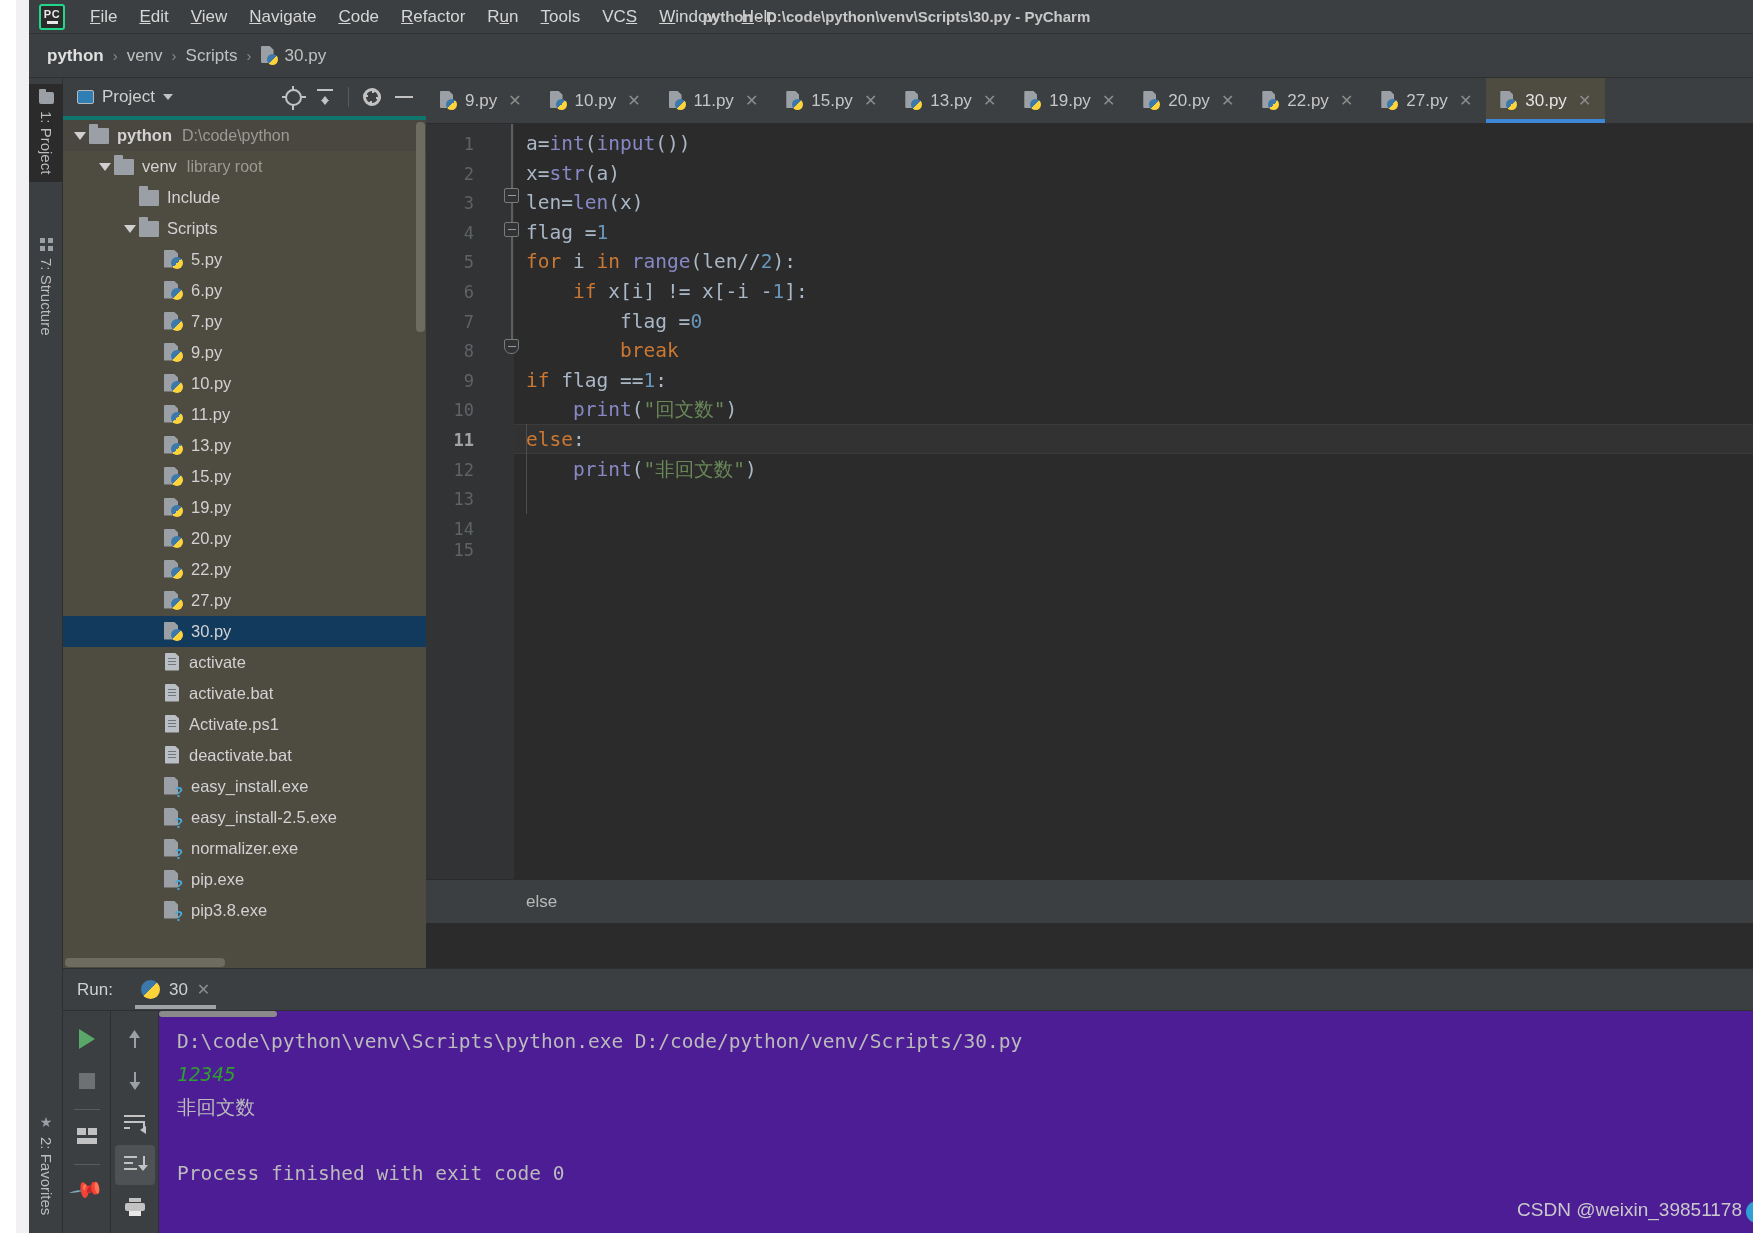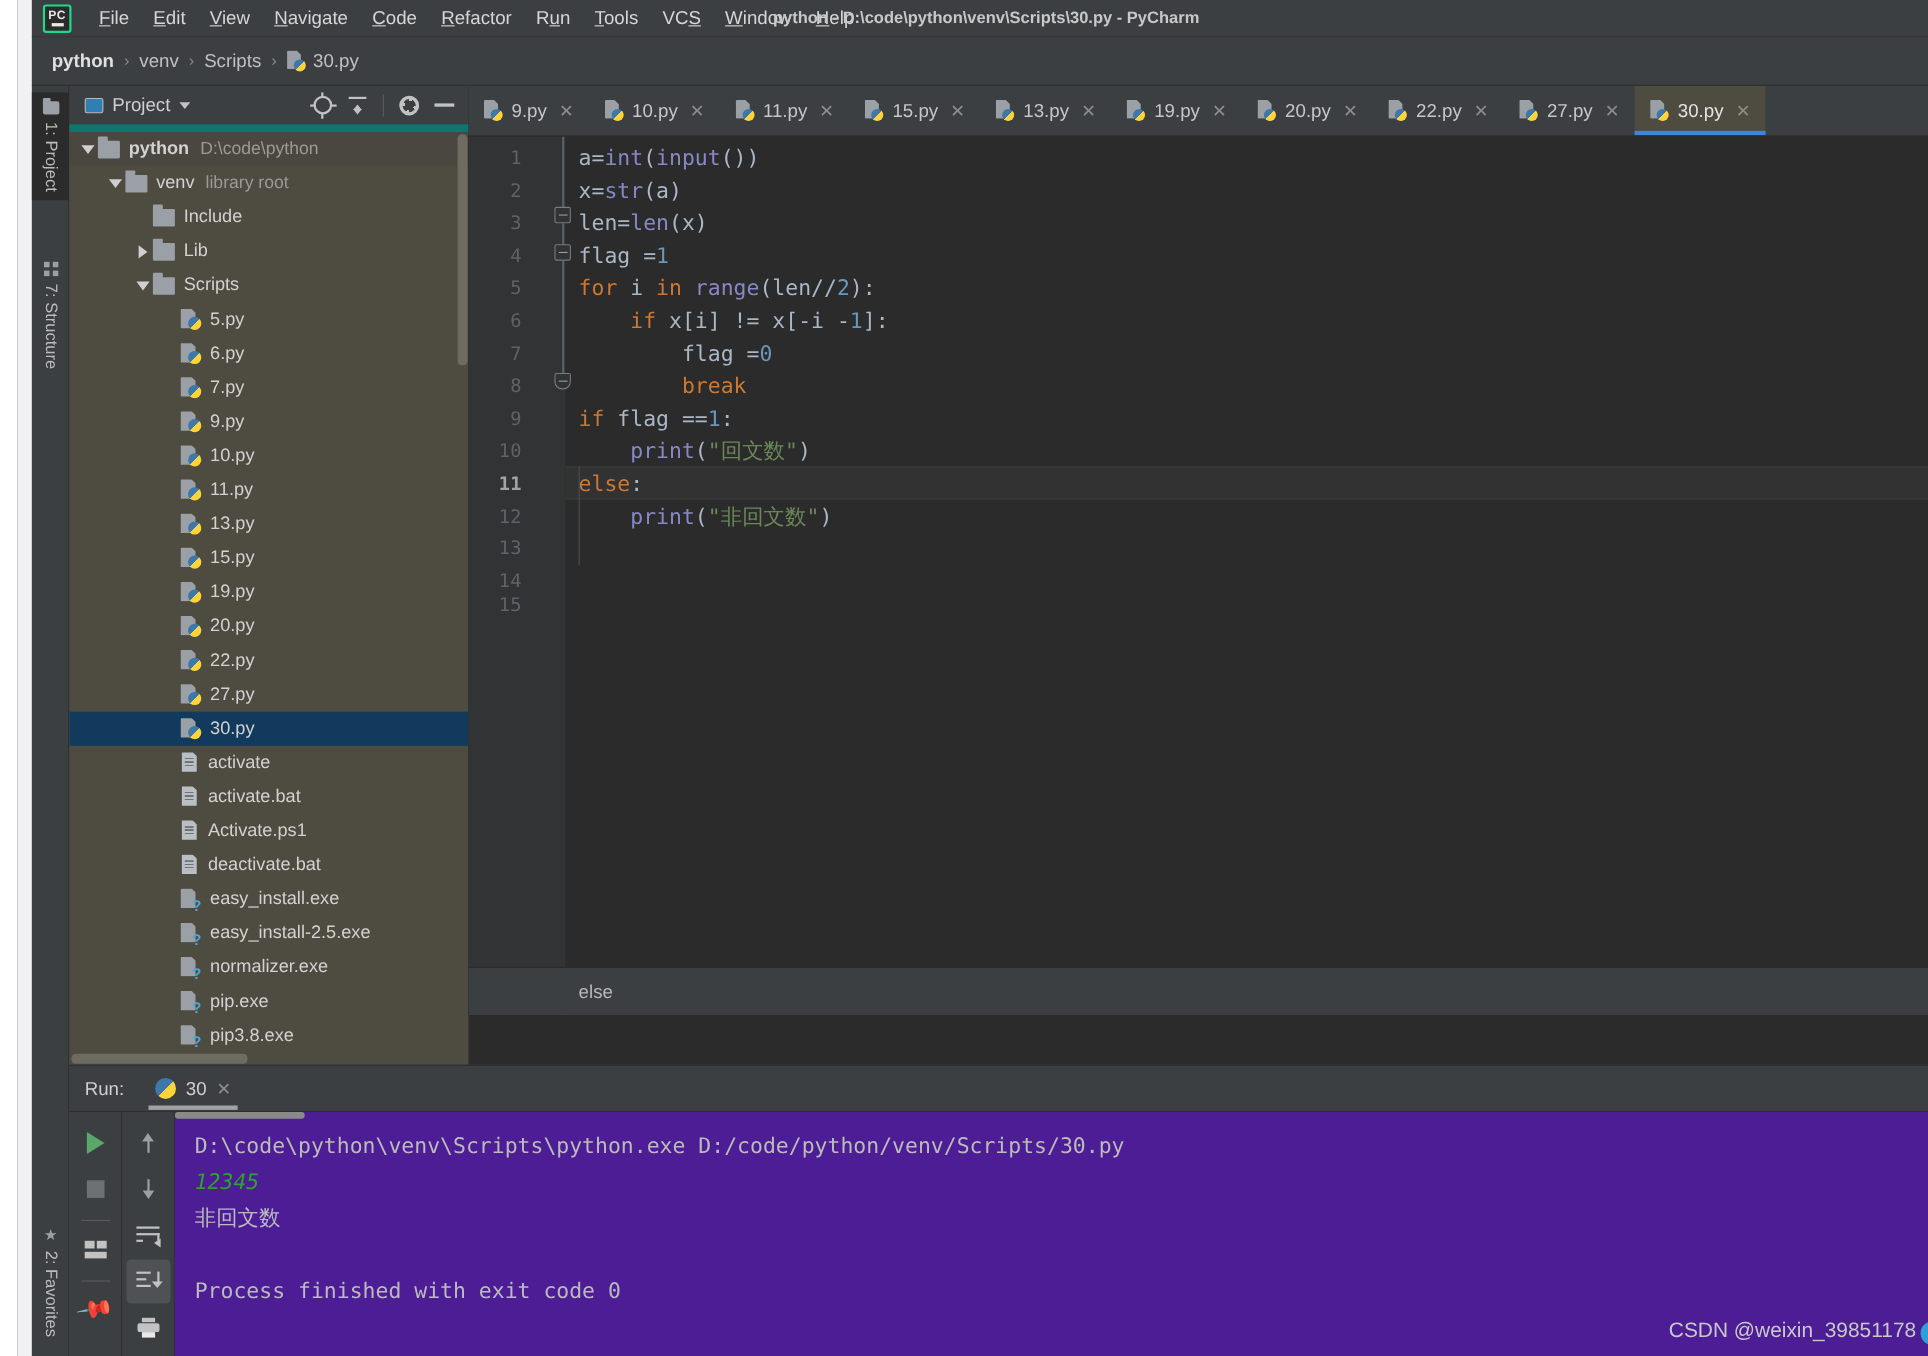--- a/index.html
+++ b/index.html
@@ -92,21 +92,21 @@
   }
   .ico-star{ color:#9aa0a6; font-size:14px; line-height:1;}
 
   
   .project-panel{
     position:absolute; left:47px; top:78px; width:363px; height:890px;
     background:#3c3f41;
   }
   .pp-header{
     height:42px; display:flex; align-items:center; padding:0 10px 0 14px; gap:8px;
-    border-bottom:7px solid #0f766e;
+    border-bottom:4px solid #0f766e;
   }
   .pp-title{ font-size:17px; color:#cfcfcf; }
   .pp-winico{
     width:17px;height:14px;border:1.6px solid #b8b8b8;border-radius:2px;background:#2f7fb5; flex:none;
   }
   .caret-dn{ width:0;height:0;border-left:5px solid transparent;border-right:5px solid transparent;border-top:6px solid #c2c2c2;}
   .pp-spacer{ flex:1; }
   .tb-ico{ width:24px;height:24px;display:flex;align-items:center;justify-content:center;cursor:default;}
   .ico-locate{ width:17px;height:17px;border:2px solid #c2c2c2;border-radius:50%;position:relative;}
   .ico-locate::before,.ico-locate::after{content:"";position:absolute;background:#c2c2c2;}
@@ -409,26 +409,20 @@
           <span class="tsub">library root</span>
         </div>
         <div class="trow">
           <span style="display: inline-block; width: 50px;"></span>
           <span class="arrow none"></span>
           <span class="f-ico folder"></span>
           <span class="tlabel">Include</span>
         </div>
         <div class="trow">
           <span style="display: inline-block; width: 50px;"></span>
-          <span class="arrow right"></span>
-          <span class="f-ico folder"></span>
-          <span class="tlabel">Lib</span>
-        </div>
-        <div class="trow">
-          <span style="display: inline-block; width: 50px;"></span>
           <span class="arrow down"></span>
           <span class="f-ico folder"></span>
           <span class="tlabel">Scripts</span>
         </div>
         <div class="trow">
           <span style="display: inline-block; width: 75px;"></span>
           <span class="arrow none"></span>
           <span class="f-ico py"></span>
           <span class="tlabel">5.py</span>
         </div>

